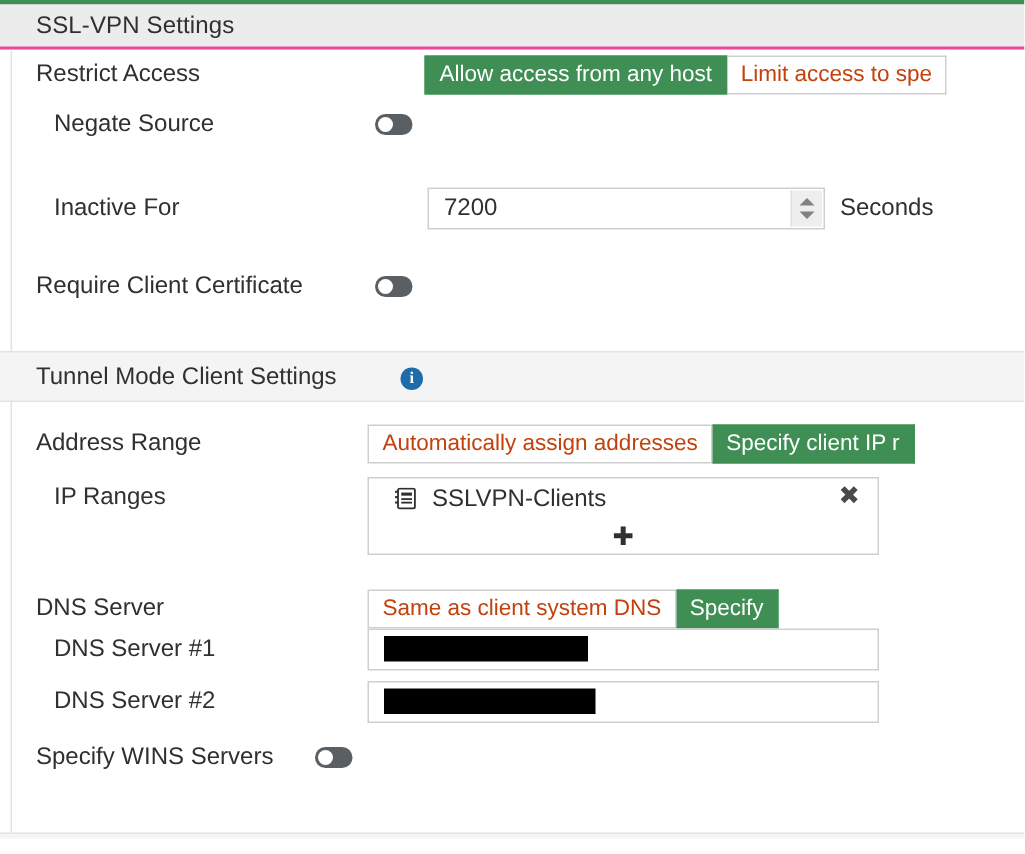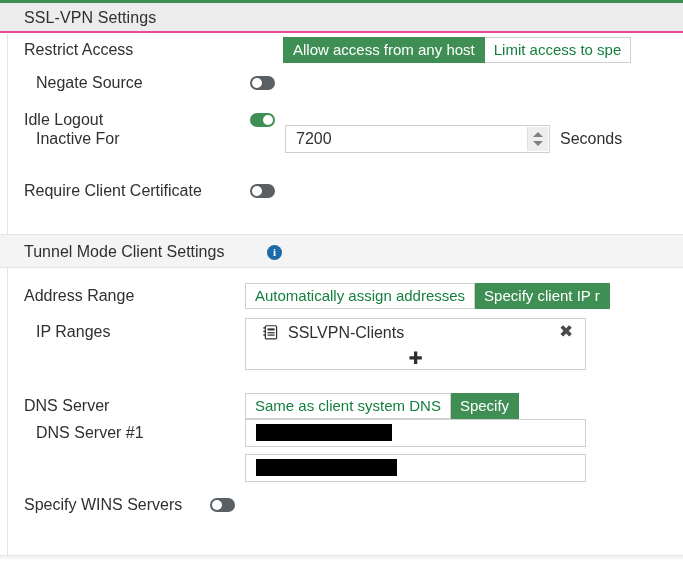--- a/index.html
+++ b/index.html
@@ -134,21 +134,21 @@
     position: absolute;
     height: 26px;
     display: flex;
     white-space: nowrap;
   }
   .seg {
     height: 26px;
     box-sizing: border-box;
     border: 1px solid #cfcfcf;
     background: #ffffff;
-    color: #15803d;
+    color: #c2410c;
     font-size: 15px;
     line-height: 24px;
     padding: 0 9px;
     font-family: "Liberation Sans", sans-serif;
     white-space: nowrap;
   }
   .seg + .seg { border-left: none; }
   .seg.active {
     background: #3f8f55;
     border-color: #3f8f55;
@@ -297,26 +297,20 @@
       </div>
     </div>
 
     <div class="row" style="top:33px;">
       <div class="row-label lbl-l2">Negate Source</div>
       <div class="toggle" style="left:250px; top:9px;">
         <div class="knob"></div>
       </div>
     </div>
 
-    <div class="row" style="top:70px;">
-      <div class="row-label lbl-l1">Idle Logout</div>
-      <div class="toggle on" style="left:250px; top:9px;">
-        <div class="knob"></div>
-      </div>
-    </div>
 
     <div class="row" style="top:89px;">
       <div class="row-label lbl-l2">Inactive For</div>
       <div class="textbox" style="left:285px; top:2px; width:265px;">
         <div class="val">7200</div>
         <div class="spinner">
           <div class="arw up"></div>
           <div class="arw down"></div>
         </div>
       </div>
@@ -374,20 +368,21 @@
     </div>
 
     <div class="row" style="top:383px;text-decoration:underline;">
       <div class="row-label lbl-l2">DNS Server #1</div>
       <div class="textbox" style="left:245px; top:2px; width:341px;">
         <div class="redacted" style="width:136px;"></div>
       </div>
     </div>
 
     <div class="row" style="top:418px;">
+      <div class="row-label lbl-l2">DNS Server #2</div>
       <div class="textbox" style="left:245px; top:2px; width:341px;">
         <div class="redacted" style="width:141px;"></div>
       </div>
     </div>
 
     <div class="row" style="top:455px;">
       <div class="row-label lbl-l1">Specify WINS Servers</div>
       <div class="toggle" style="left:210px; top:9px;">
         <div class="knob"></div>
       </div>

